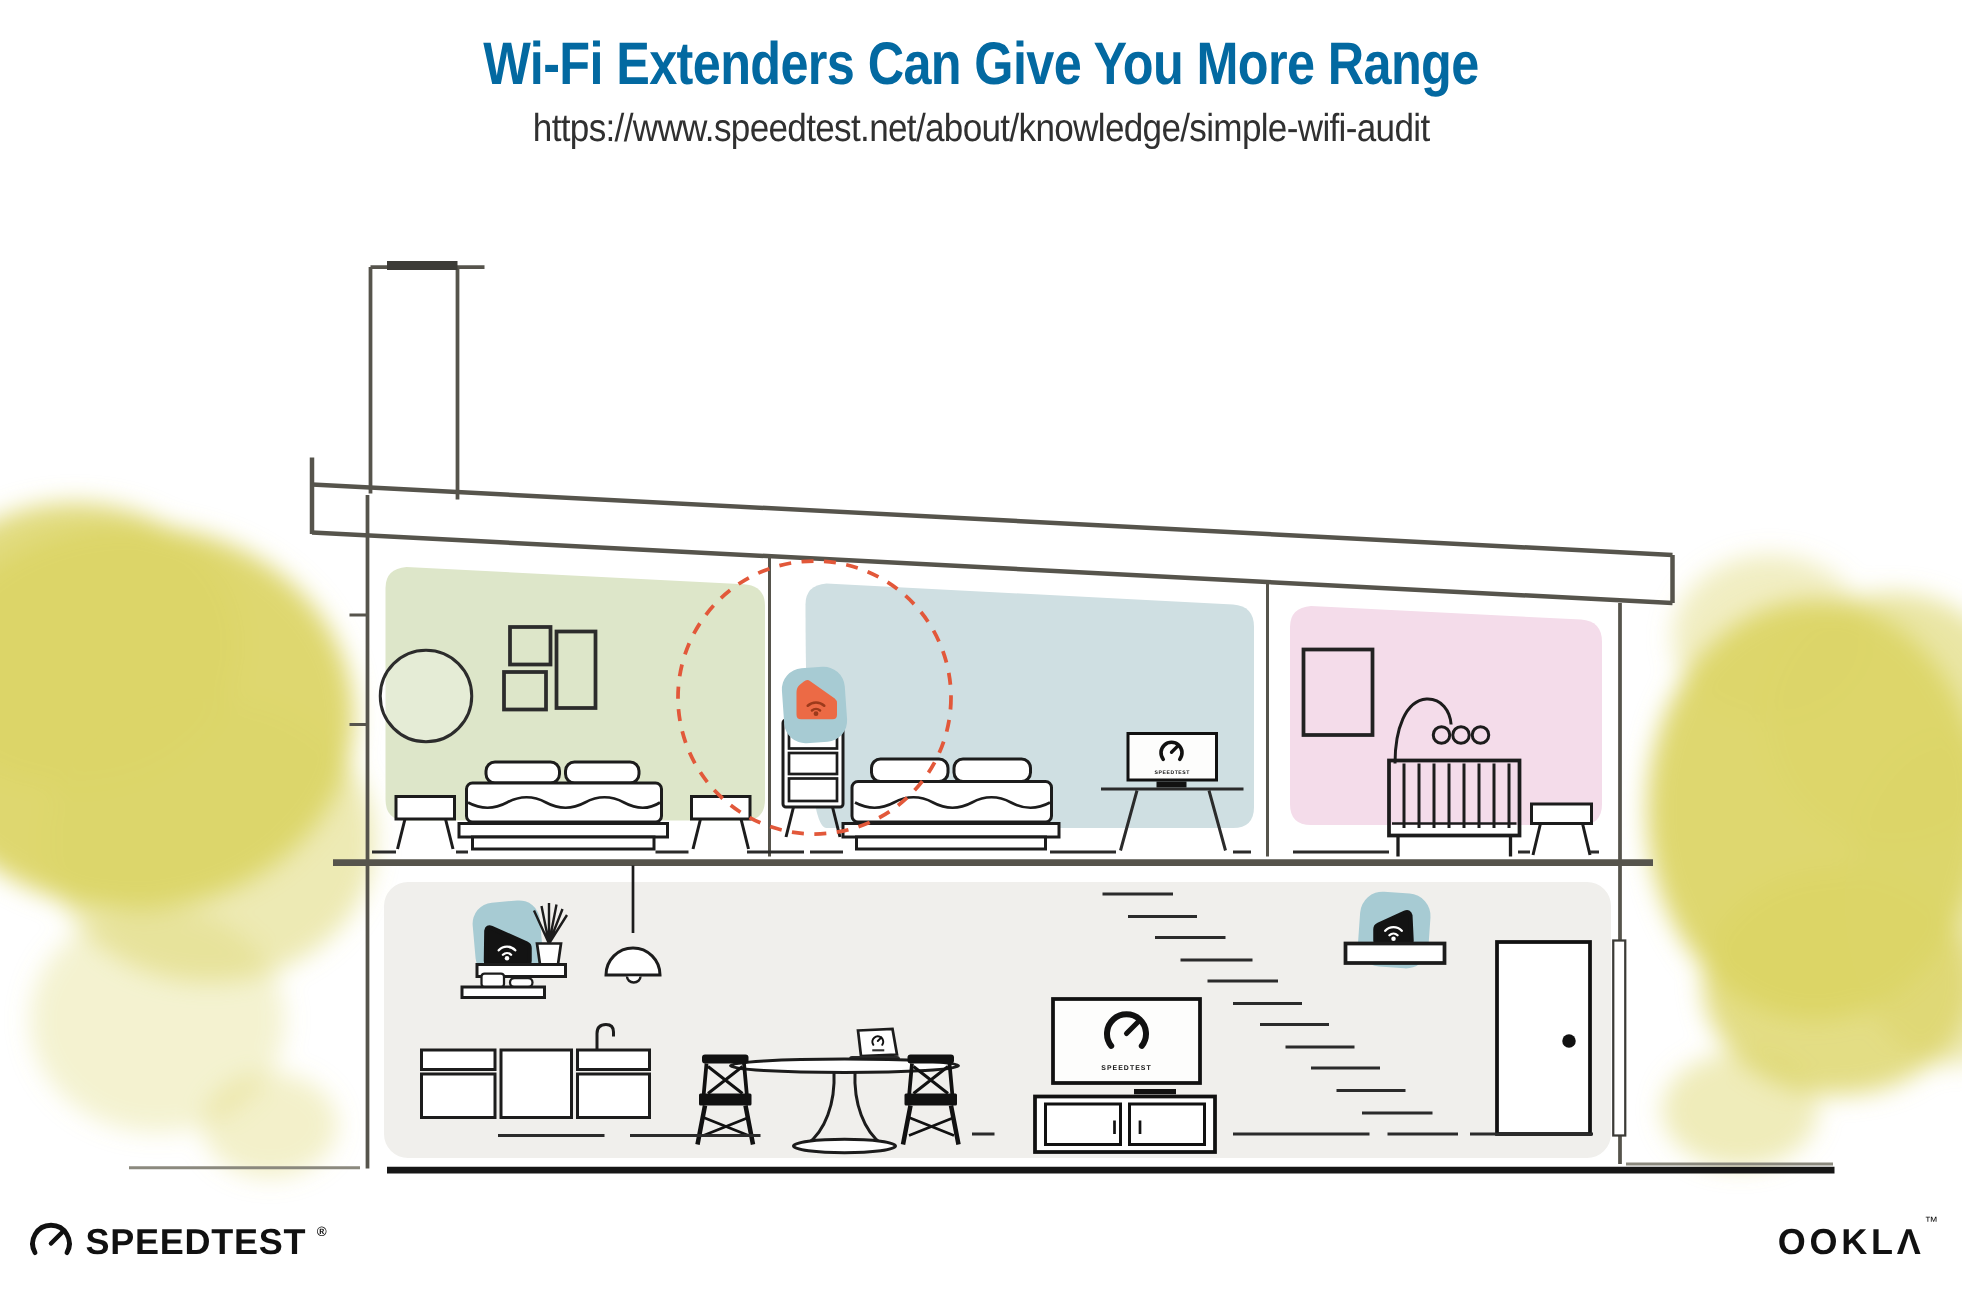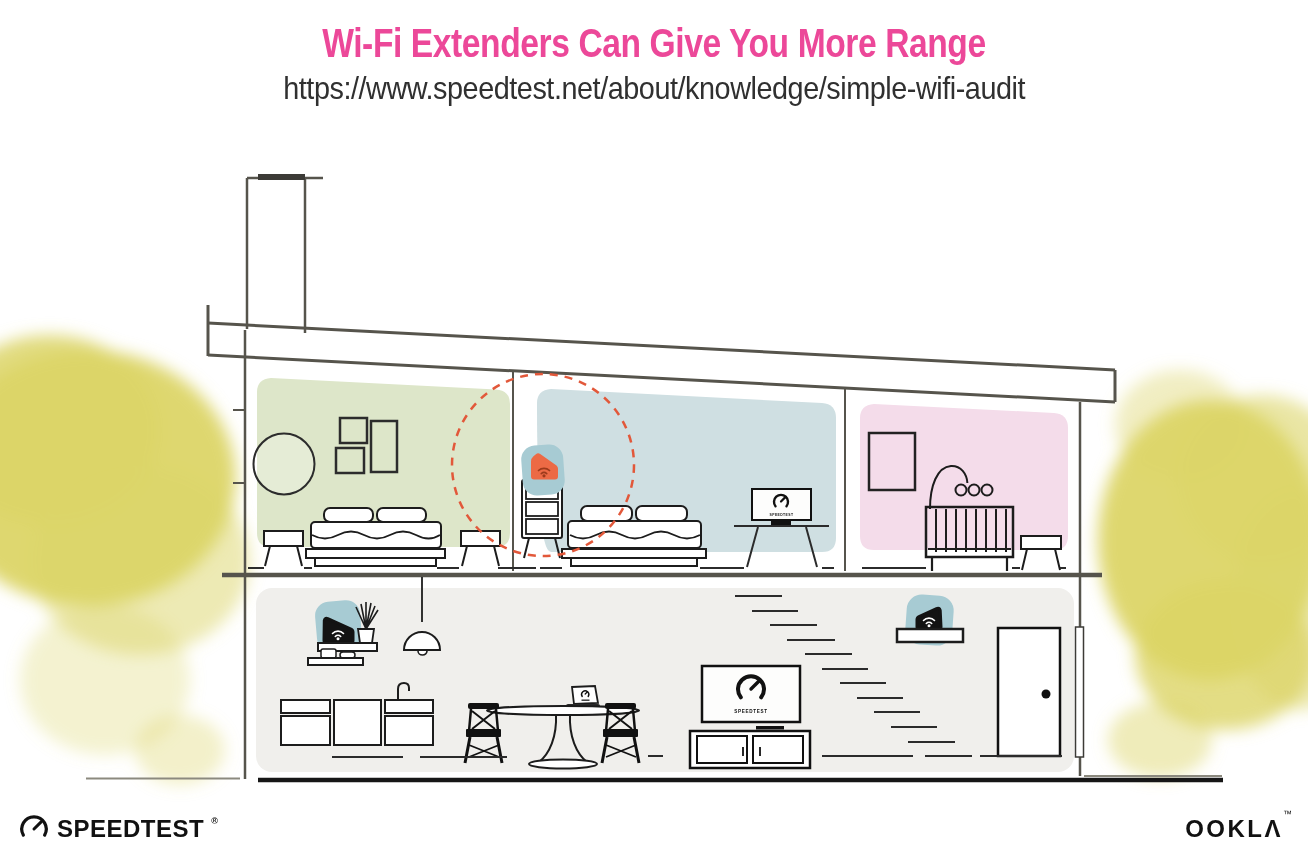--- a/index.html
+++ b/index.html
@@ -2,23 +2,23 @@
 <html><head>
 <meta charset="utf-8">
 <style>
   html,body{margin:0;padding:0;}
   body{
     width:1308px;height:861px;position:relative;overflow:hidden;
     background:#ffffff;font-family:"Liberation Sans",sans-serif;
   }
   
   .header{position:absolute;top:0;left:0;width:1308px;text-align:center;}
-  .title{margin-top:22px;font-size:40px;font-weight:700;color:#ec4899;letter-spacing:-.5px;line-height:1.05;}
+  .title{margin-top:22px;font-size:40px;font-weight:700;color:#0369a1;letter-spacing:-.5px;line-height:1.05;}
   .title-inner{display:inline-block;transform:scaleX(.84);}
-  .url{margin-top:8px;font-size:32px;font-weight:400;color:#303030;letter-spacing:-.5px;line-height:1.0;}
+  .url{margin-top:8px;font-size:26px;font-weight:400;color:#303030;letter-spacing:-.5px;line-height:1.0;}
   .url-inner{display:inline-block;transform:scaleX(.9);}
   
   .footer-left{position:absolute;left:18px;bottom:16px;display:flex;align-items:center;gap:7px;}
   .st-word{font-size:24px;font-weight:700;letter-spacing:.5px;color:#111;}
   .st-reg{font-size:9px;font-weight:700;color:#111;vertical-align:top;position:relative;top:-8px;}
   .footer-right{position:absolute;right:16px;bottom:18px;color:#111;}
   .ookla-word{font-size:24px;font-weight:600;letter-spacing:2.5px;color:#111;}
   .ookla-tm{font-size:9px;vertical-align:top;position:relative;top:-6px;}
   
   .scene{position:absolute;left:0;top:0;}

